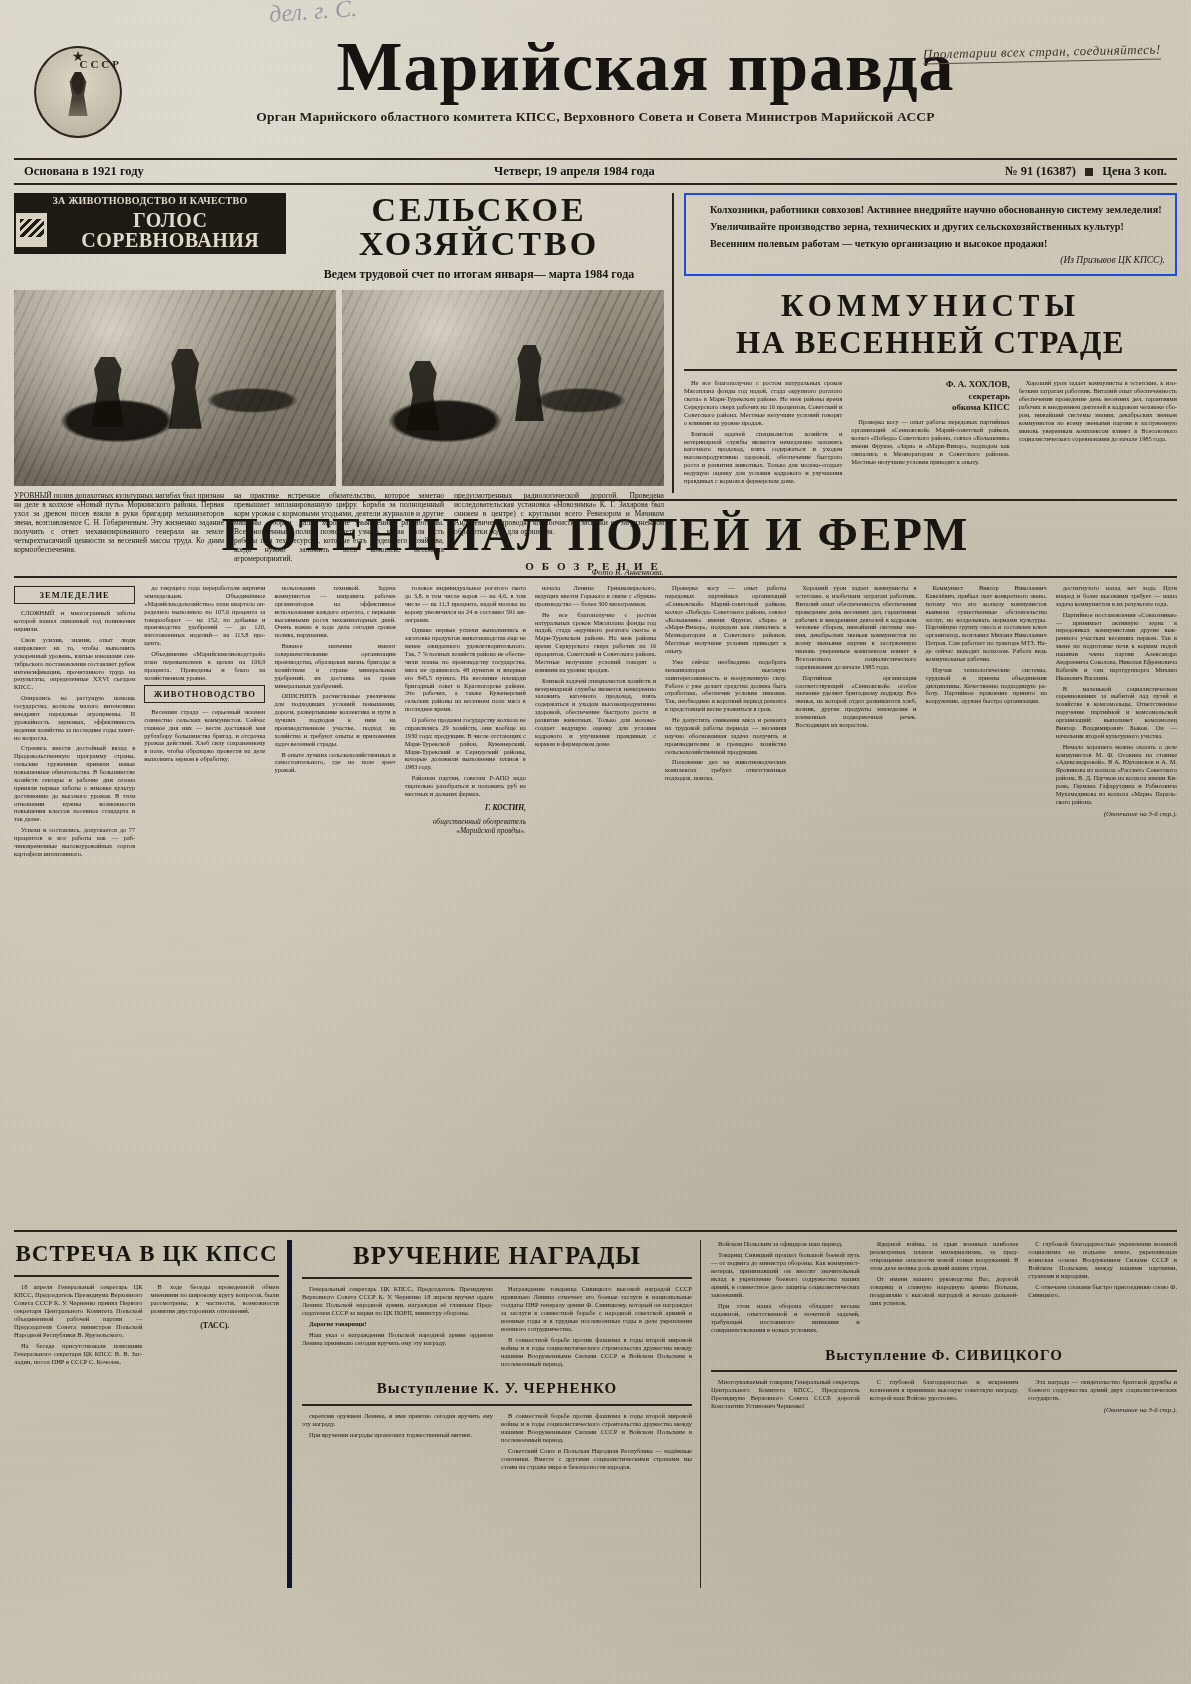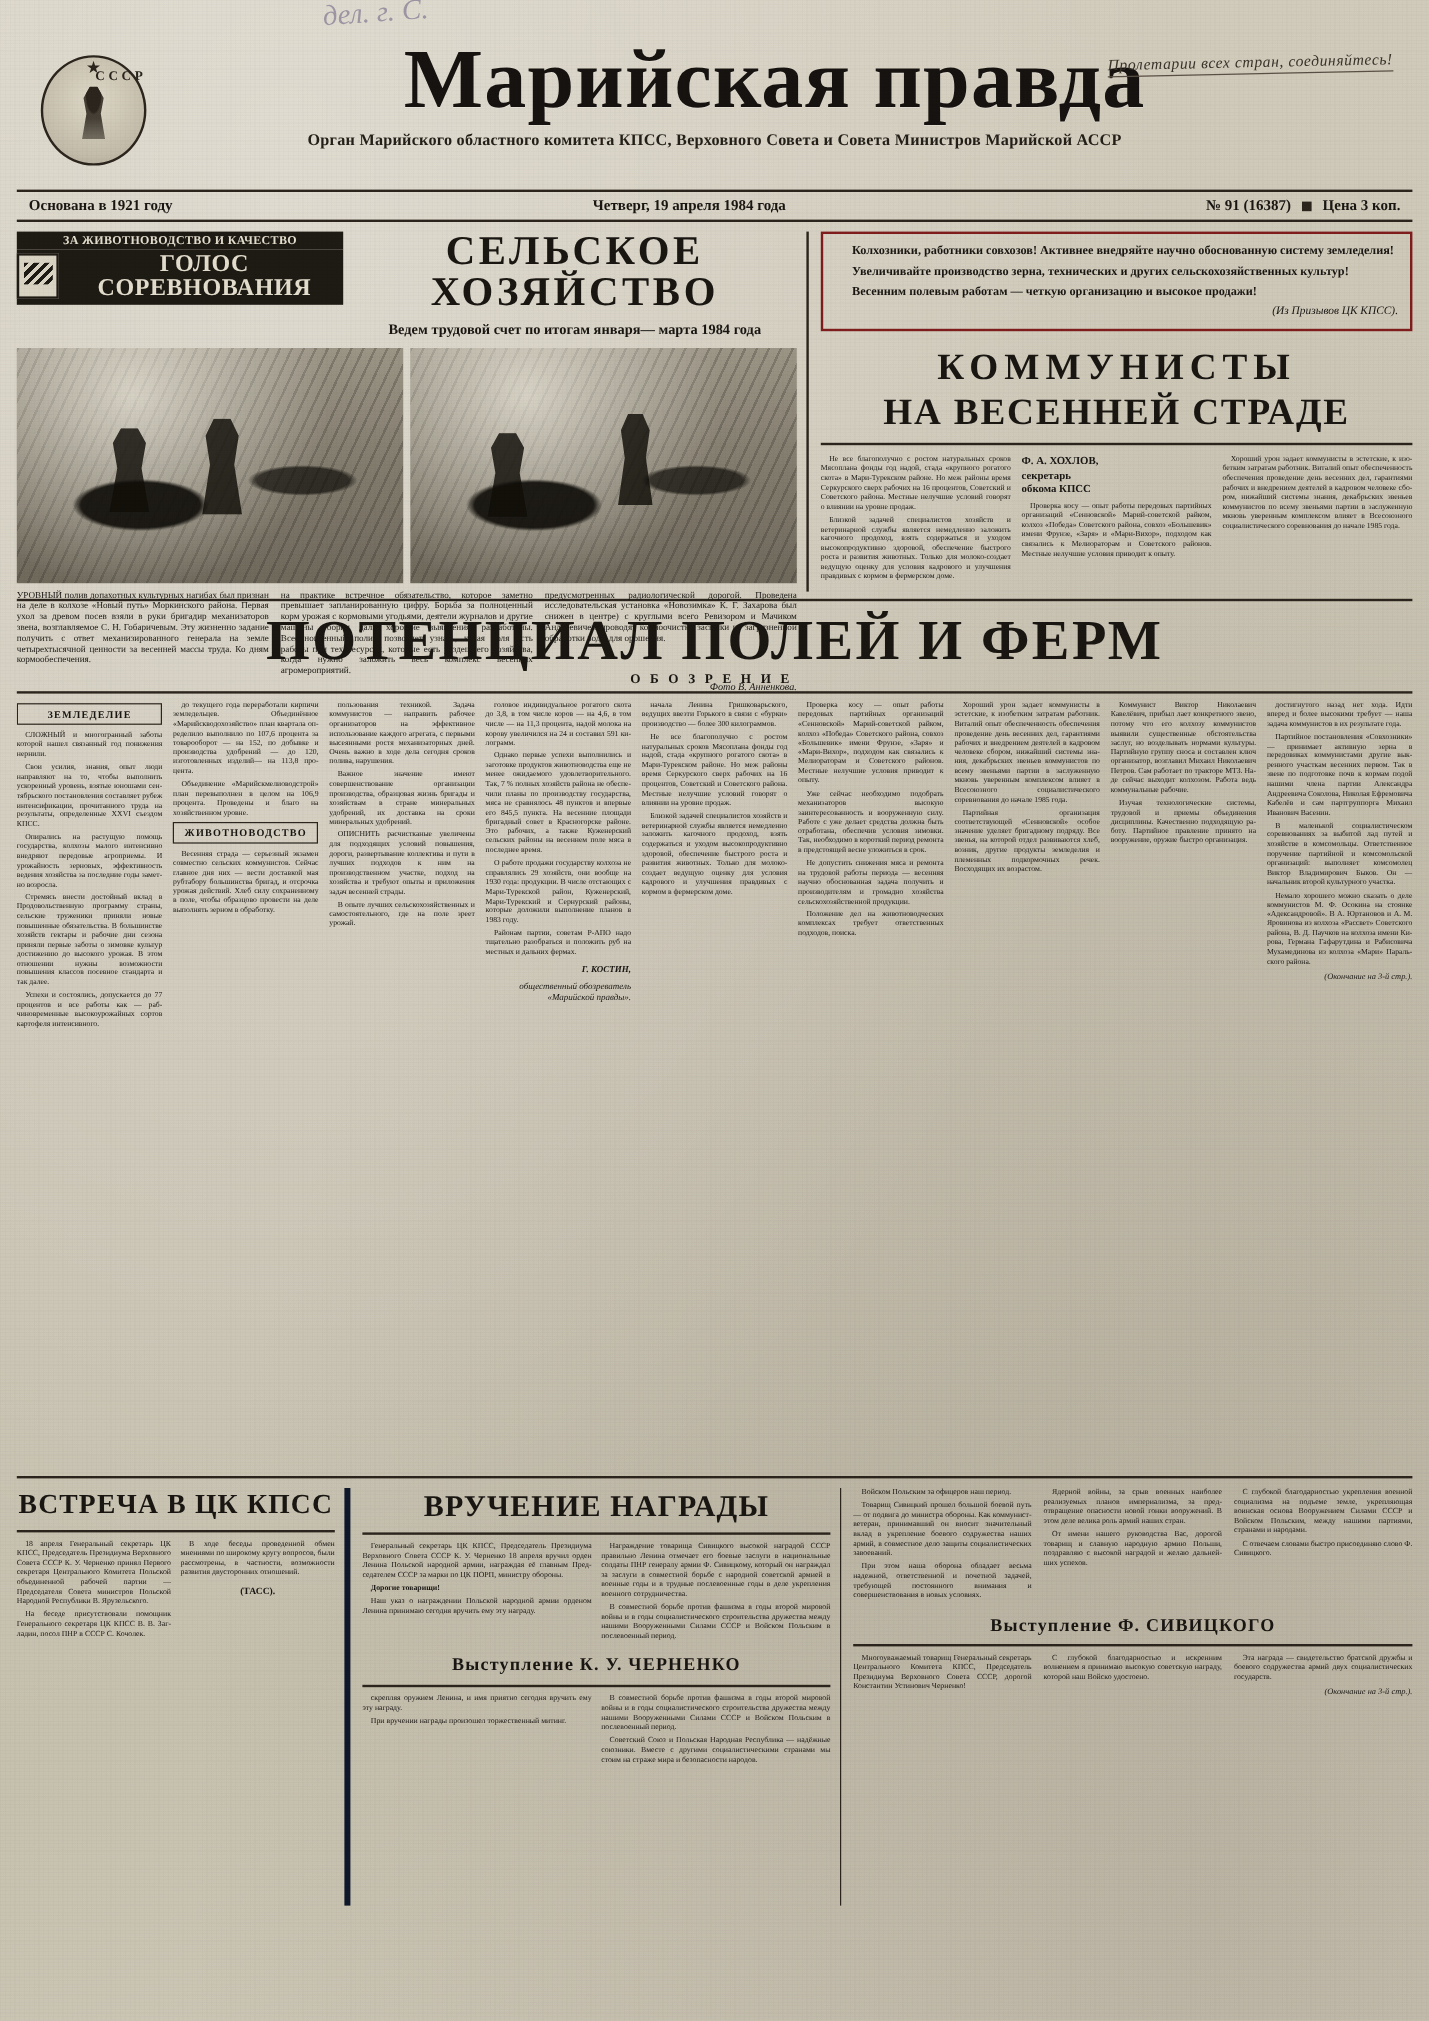--- a/index.html
+++ b/index.html
@@ -126,21 +126,21 @@
   .photo .man {
     position:absolute; width:46px; height:70px; background:rgba(22,19,15,.82);
     clip-path:polygon(35% 0,65% 0,80% 18%,72% 48%,86% 100%,14% 100%,28% 48%,20% 18%);
   }
   .caption { font-size:7.6px; line-height:1.18; text-align:justify; margin-top:6px; column-gap:10px; }
   .capcols { display:flex; gap:10px; }
   .capcols > div { flex:1; }
   .photocredit { text-align:right; font-size:8.5px; font-style:italic; margin-top:3px; }
 
   
-  .callbox { border:2px solid #7f1d1d; padding:8px 10px; font-size:10.2px; line-height:1.28; font-weight:bold;}
+  .callbox { border:2px solid #1d4ed8; padding:8px 10px; font-size:10.2px; line-height:1.28; font-weight:bold;}
   .callbox p { margin:0 0 4px 0; text-indent:14px;}
   .callbox .src { text-align:right; font-style:italic; font-weight:normal; font-size:9.5px; margin-top:2px;}
   .kommunisty {
     text-align:center; font-weight:bold; line-height:1.05; margin-top:14px;
   }
   .kommunisty .l1 { font-size:31px; letter-spacing:5px; }
   .kommunisty .l2 { font-size:31px; letter-spacing:1.5px; margin-top:4px;}
   .rule3 { border-bottom:2px solid #2b251d; margin:10px 0 8px; }
 
   
@@ -158,21 +158,21 @@
     border-bottom:2px solid #2b251d; padding-bottom:6px;
   }
   .col { flex:1; font-size:6.4px; line-height:1.23; text-align:justify; }
   .col p { margin:0 0 3px 0; text-indent:7px; }
   .subhead {
     border:1.5px solid #2b251d; text-align:center; font-weight:bold;
     font-size:8.5px; letter-spacing:1px; padding:3px 0; margin:2px 0 5px 0;
   }
   .sig { text-align:right; font-weight:bold; font-size:7.5px; margin-top:5px; font-style:italic;}
   .cont { text-align:right; font-size:7px; font-style:italic; margin-top:4px;}
-  .nameblock { text-align:left; font-weight:bold; font-size:9px; line-height:1.25; margin-bottom:5px;}
+  .nameblock { text-align:right; font-weight:bold; font-size:9px; line-height:1.25; margin-bottom:5px;}
 
   
   .bottom { display:flex; gap:10px; margin-top:8px; height:348px; }
   .bcol { font-size:6.5px; line-height:1.24; text-align:justify;}
   .bcol p { margin:0 0 3px 0; text-indent:7px;}
   .bhead { text-align:center; font-weight:bold; letter-spacing:1px; }
   .bhead.h1 { font-size:23px; }
   .bhead.h2 { font-size:25px; }
   .bhead.h3 { font-size:15px; margin-top:8px;}
   .bsep { border-bottom:2px solid #2b251d; margin:6px 0;}

